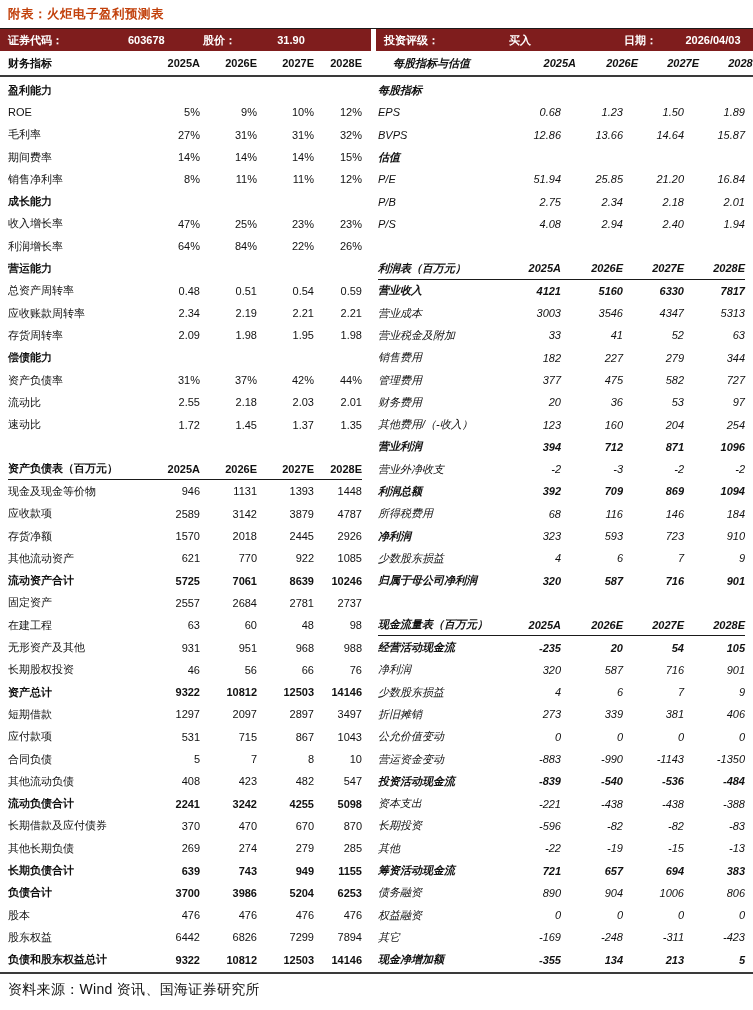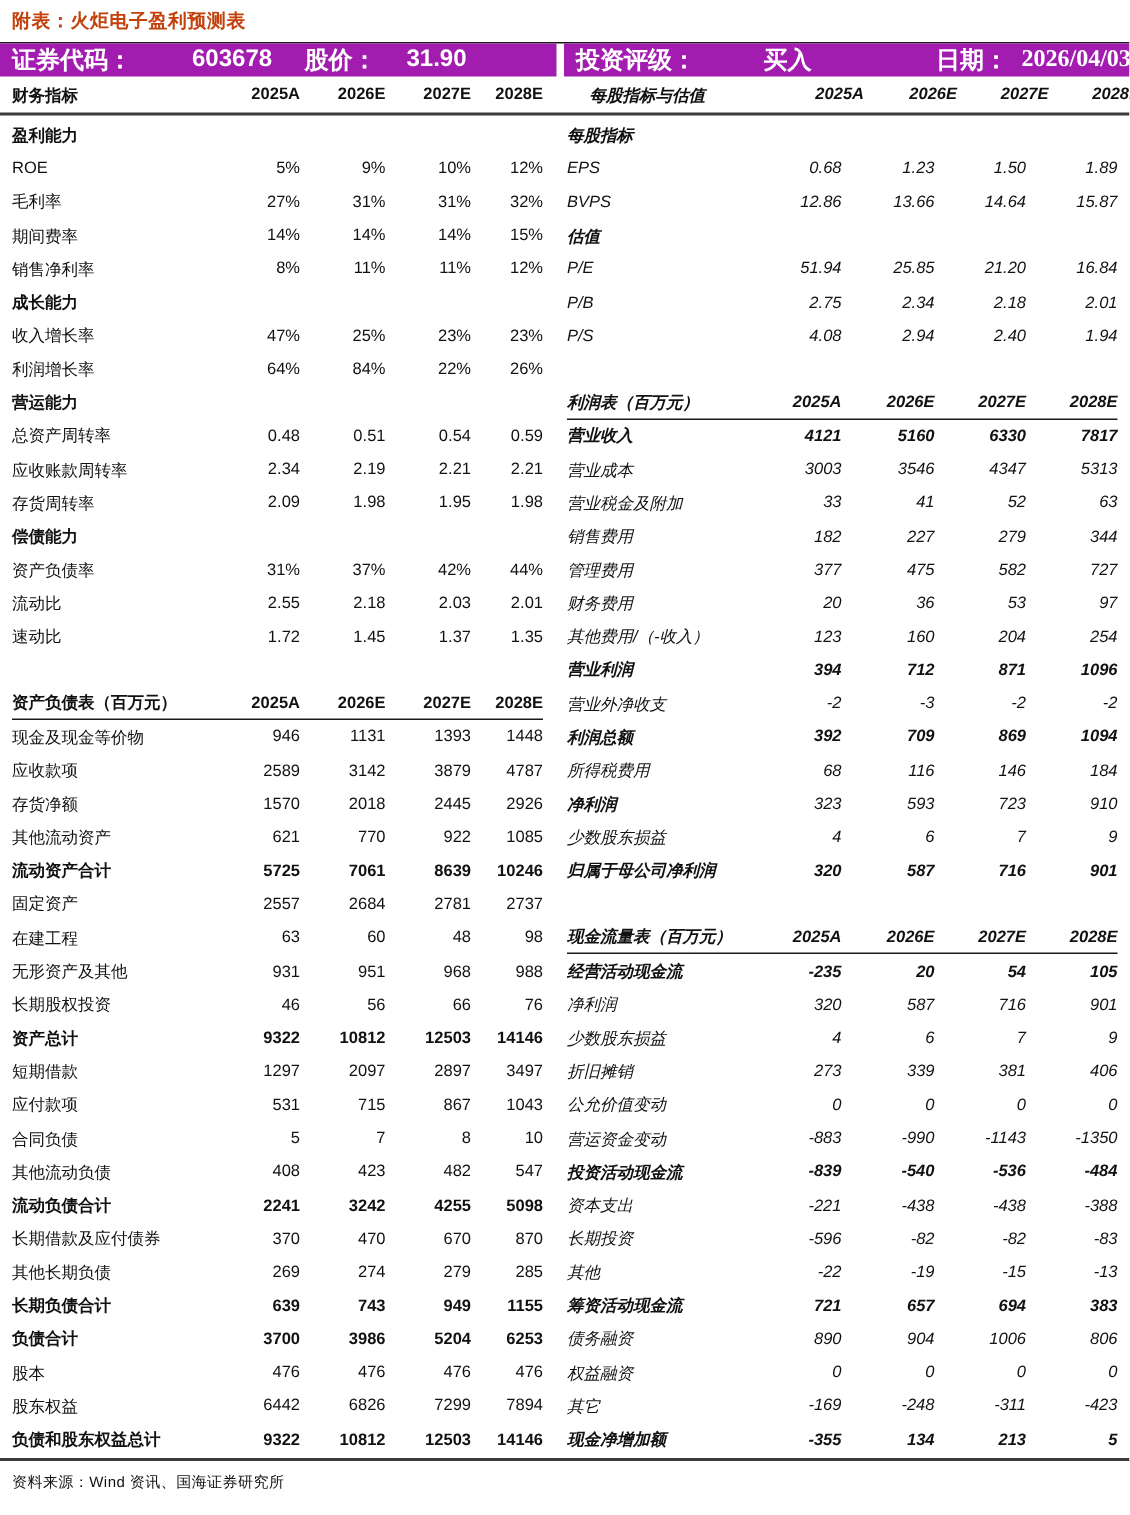--- a/index.html
+++ b/index.html
@@ -16,33 +16,32 @@
     padding: 6px 0 5px 8px;
     letter-spacing: 0.5px;
   }
   
   .info-bar {
     display: flex; width: 753px; height: 23px;
     border-top: 1.5px solid #1a1a1a;
     background: #ffffff;
   }
   .info-seg {
-    background: #a21caf; color: #ffffff;
-    font-size: 16px; font-weight: 700;
+    background: #7f1d1d; color: #ffffff;
+    font-size: 11px; font-weight: 700;
     display: grid; align-items: center; height: 100%;
     white-space: nowrap;
   }
   .info-seg.left {
     width: 371px; margin-right: 5px;
     grid-template-columns: 8px 120px 75px 68px 48px 52px;
   }
   .info-seg.right {
     width: 377px;
     grid-template-columns: 8px 125px 115px 57px 72px;
-    font-family: Liberation Serif, serif;
   }
   .info-val-right { text-align: center; padding-right: 8px; }
   
   .col-header {
     display: flex; gap: 31px;
     padding: 0 8px; height: 26px; align-items: center;
     border-bottom: 2.5px solid #3a3a3a;
   }
   .col-header .trow { height: 100%; }
   .col-header .cell { font-weight: 700; }
@@ -60,21 +59,21 @@
   .col-header .trow.r { width: 367px; }
   .cell { overflow: visible; }
   .cell.num { text-align: right; }
   .trow.section .cell.label { font-weight: 700; }
   .trow.total .cell { font-weight: 700; }
   .trow.labelbold .cell.label { font-weight: 700; }
   .trow.header .cell { font-weight: 700; }
   .trow.header { border-bottom: 1.5px solid #1a1a1a; }
   
   .bottom-rule { border-top: 2.5px solid #3a3a3a; margin-top: 1px; }
-  .source-note { font-size: 10px; color: #111; padding: 7px 0 0 8px; letter-spacing: 0.3px; }
+  .source-note { font-size: 14px; color: #111; padding: 7px 0 0 8px; letter-spacing: 0.3px; }
 </style>
 </head>
 <body>
 
 <div class="page-title">附表：火炬电子盈利预测表</div>
 
 <div class="info-bar">
   <div class="info-seg left">
     <span></span>
     <span>证券代码：</span>

